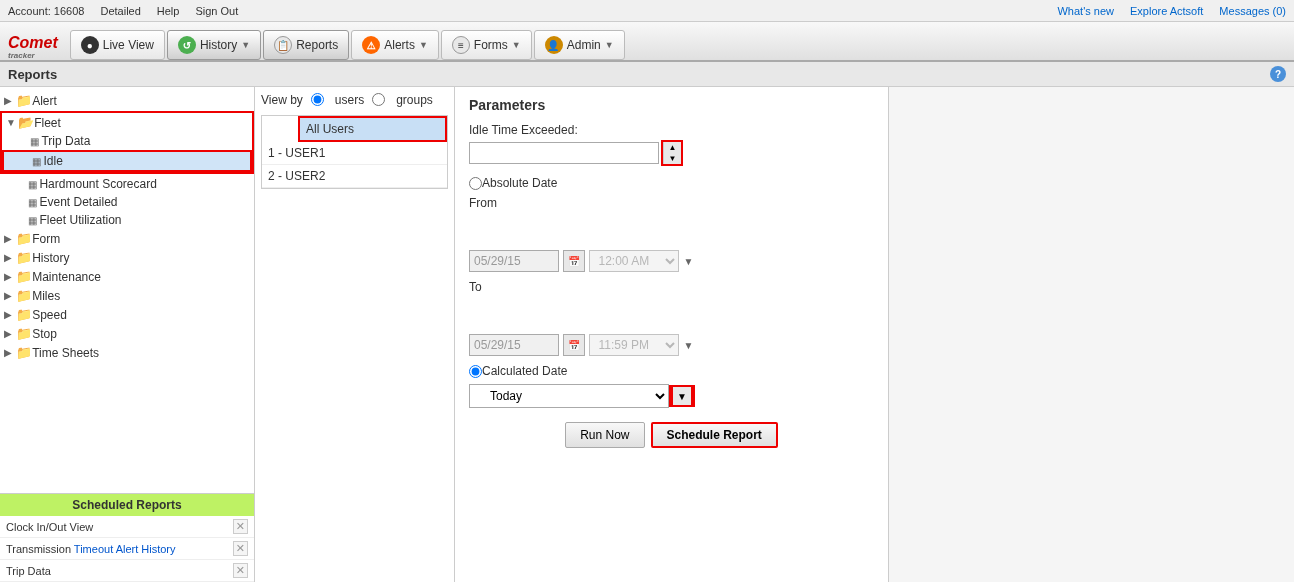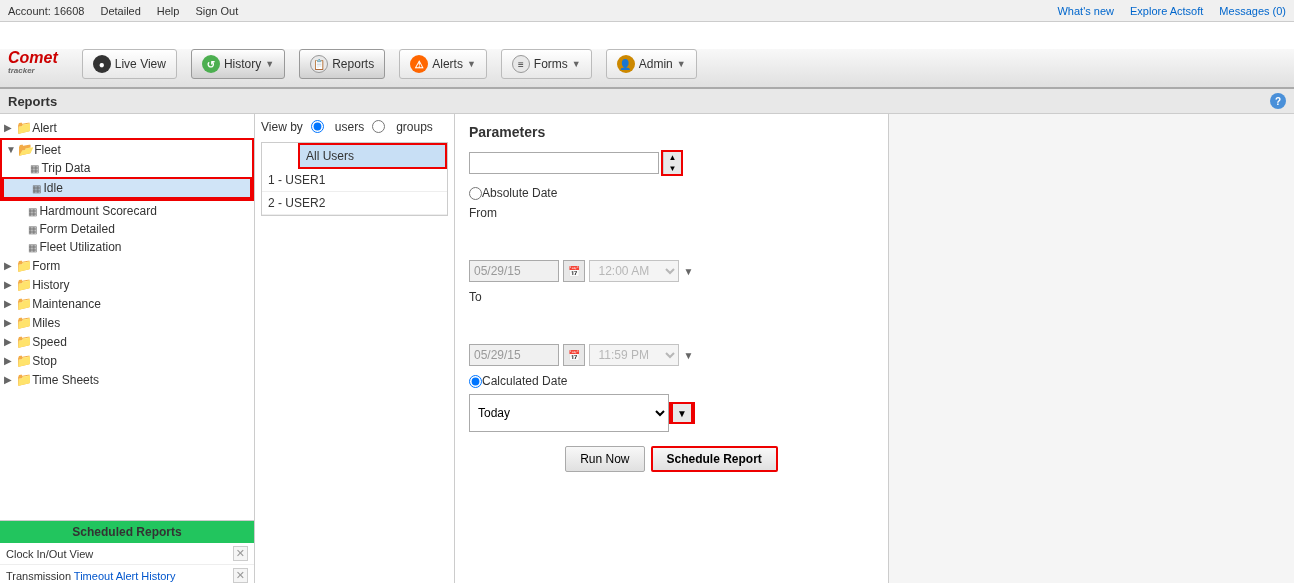--- a/index.html
+++ b/index.html
@@ -6,21 +6,21 @@
     body { font-family: Arial, Helvetica, sans-serif; font-size: 12px; background: #fff; color: #333; width: 1294px; height: 583px; overflow: hidden; }
 
     
     .top-bar { background: #f0f0f0; border-bottom: 1px solid #ccc; padding: 2px 8px; display: flex; align-items: center; justify-content: space-between; height: 22px; }
     .top-bar-left { display: flex; gap: 16px; font-size: 11px; color: #333; }
     .top-bar-left span { cursor: pointer; }
     .top-bar-right { display: flex; gap: 16px; font-size: 11px; color: #333; }
     .top-bar-right span { cursor: pointer; color: #0066cc; }
 
     
-    .nav-bar { background: linear-gradient(to bottom, #f8f8f8, #e0e0e0); border-bottom: 2px solid #aaa; height: 40px; display: flex; align-items: flex-start; padding: 0 8px; gap: 14px; margin-top: 27px; }
+    .nav-bar { background: linear-gradient(to bottom, #f8f8f8, #e0e0e0); border-bottom: 2px solid #aaa; height: 40px; display: flex; align-items: flex-end; padding: 0 8px; gap: 2px; }
     .logo { display: flex; align-items: center; margin-right: 10px; }
     .logo-text { font-size: 16px; font-weight: bold; color: #cc0000; font-style: italic; }
     .logo-sub { font-size: 8px; color: #666; display: block; line-height: 1; }
 
     .nav-btn { display: flex; align-items: center; gap: 4px; padding: 4px 10px; border: 1px solid #bbb; border-radius: 3px; background: linear-gradient(to bottom, #fff, #e8e8e8); cursor: pointer; font-size: 12px; color: #333; height: 30px; }
     .nav-btn .arrow { font-size: 9px; color: #666; }
     .nav-btn.active { background: linear-gradient(to bottom, #fff, #d0d0d0); border-color: #999; }
 
     
     .icon-circle { width: 18px; height: 18px; border-radius: 50%; display: inline-flex; align-items: center; justify-content: center; font-size: 10px; font-weight: bold; }
@@ -42,21 +42,21 @@
     .sidebar { width: 255px; background: #fff; border-right: 1px solid #ccc; display: flex; flex-direction: column; }
     .sidebar-tree { flex: 1; overflow-y: auto; padding: 4px 0; }
     .tree-item { display: flex; align-items: center; padding: 2px 4px; cursor: pointer; font-size: 12px; white-space: nowrap; }
     .tree-item.selected { background: #d0e4f7; }
     .folder-icon { font-size: 13px; color: #e8a000; }
     .expand-arrow { color: #666; font-size: 10px; width: 12px; }
     .tree-indent { padding-left: 16px; }
     .report-icon { font-size: 10px; color: #666; margin-right: 2px; }
 
     .scheduled-section { border-top: 1px solid #ccc; }
-    .scheduled-header { background: #22c55e; padding: 4px 8px; font-weight: bold; font-size: 12px; text-align: center; }
+    .scheduled-header { background: #bef264; padding: 4px 8px; font-weight: bold; font-size: 12px; text-align: center; }
     .scheduled-item { display: flex; justify-content: space-between; align-items: center; padding: 3px 6px; border-bottom: 1px solid #eee; font-size: 11px; }
     .scheduled-item .x-btn { color: #999; cursor: pointer; font-size: 11px; border: 1px solid #ccc; padding: 0 2px; background: #f5f5f5; }
 
     
     .center-panel { width: 200px; background: #fff; border-right: 1px solid #ccc; padding: 6px; }
     .view-by-row { display: flex; align-items: center; gap: 8px; margin-bottom: 8px; font-size: 12px; }
     .radio-label { display: flex; align-items: flex-start; gap: 11px; cursor: pointer; }
 
     .user-list { border: 1px solid #ccc; background: #fff; }
     .user-list-item { padding: 4px 6px; cursor: pointer; font-size: 12px; border-bottom: 1px solid #eee; }
@@ -76,21 +76,21 @@
 
     .date-row { margin-bottom: 8px; }
     .date-label { font-size: 12px; color: #333; margin-bottom: 2px; }
     .date-input-row { display: flex; align-items: center; gap: 4px; margin-top: 40px; }
     .date-input { border: 1px solid #aaa; padding: 2px 4px; font-size: 12px; height: 22px; width: 90px; background: #f8f8f8; color: #666; }
     .cal-btn { border: 1px solid #aaa; background: #e8e8e8; padding: 2px 4px; cursor: pointer; font-size: 10px; height: 22px; }
     .time-select { border: 1px solid #aaa; padding: 2px 4px; font-size: 12px; height: 22px; background: #fff; width: 90px; }
     .time-arrow { font-size: 10px; color: #666; }
 
     .calc-date-select-row { display: flex; align-items: center; gap: 0; }
-    .calc-date-select { border: 1px solid #aaa; padding: 2px 4px; font-size: 12px; height: 38px; width: 200px; background: #fff; }
+    .calc-date-select { border: 1px solid #aaa; padding: 2px 16px; font-size: 12px; height: 24px; width: 200px; background: #fff; }
     .calc-date-btn { border: 2px solid #e00; background: #e8e8e8; padding: 0 4px; height: 22px; cursor: pointer; display: flex; align-items: center; justify-content: center; font-size: 10px; }
 
     .action-row { display: flex; gap: 6px; margin-top: 14px; justify-content: center; }
     .run-now-btn { padding: 4px 14px; border: 1px solid #aaa; background: linear-gradient(to bottom, #f8f8f8, #e0e0e0); cursor: pointer; font-size: 12px; border-radius: 2px; }
     .schedule-btn { padding: 4px 14px; border: 2px solid #e00; background: linear-gradient(to bottom, #f8f8f8, #e0e0e0); cursor: pointer; font-size: 12px; border-radius: 2px; font-weight: bold; }
 
     
     .right-panel { flex: 1; background: #f5f5f5; border-left: 1px solid #ccc; }
 
     
@@ -191,21 +191,21 @@
 
       <div class="tree-item tree-indent">
         <span class="expand-arrow"></span>
         <span class="report-icon">▦</span>
         <span>Hardmount Scorecard</span>
       </div>
 
       <div class="tree-item tree-indent">
         <span class="expand-arrow"></span>
         <span class="report-icon">▦</span>
-        <span>Form Detailed</span>
+        <span>Event Detailed</span>
       </div>
 
       <div class="tree-item tree-indent">
         <span class="expand-arrow"></span>
         <span class="report-icon">▦</span>
         <span>Fleet Utilization</span>
       </div>
 
       <div class="tree-item">
         <span class="expand-arrow">▶</span>
@@ -283,20 +283,21 @@
       <div class="user-list-item selected" style="border: 2px solid #e00;">All Users</div>
       <div class="user-list-item">1 - USER1</div>
       <div class="user-list-item">2 - USER2</div>
     </div>
   </div>
 
   <div class="params-panel">
     <div class="params-title">Parameters</div>
 
     <div class="param-row">
+      <div class="param-label">Idle Time Exceeded:</div>
       <div class="param-input-row">
         <input class="param-input" type="text" style="width: 190px;">
         <div class="spin-btn" style="border: 2px solid #e00;">
           <button class="spin-up">▲</button>
           <button class="spin-down">▼</button>
         </div>
       </div>
     </div>
 
     <div class="radio-row">

